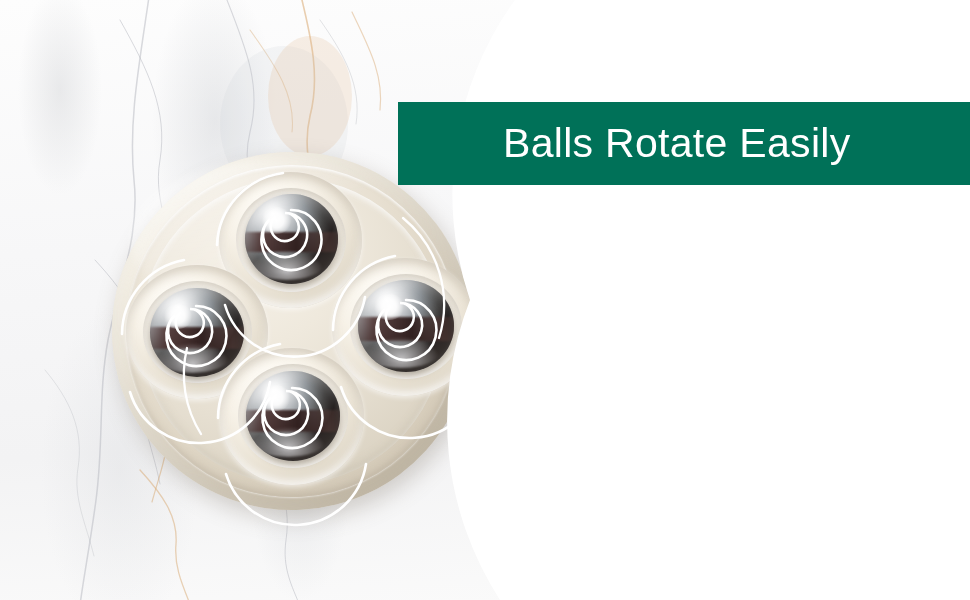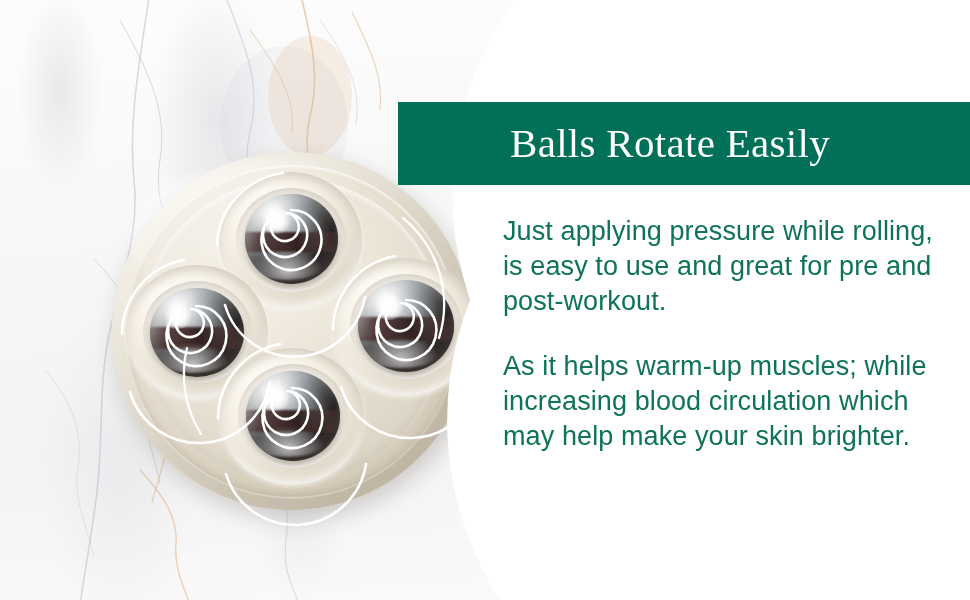--- a/index.html
+++ b/index.html
@@ -126,24 +126,24 @@
     pointer-events:none;
   }
 
   
   #banner{
     position:absolute;left:398px;top:102px;width:572px;height:83px;
     background:var(--accent,#007158);
     display:flex;align-items:center;
   }
   #banner-title{
-    margin:7px;
+    margin:0;
     padding-left:105px;
     color:#ffffff;
-    font-family:Liberation Serif, serif;
+    font-family:Liberation Sans, sans-serif;
     font-size:41px;
     font-weight:400;
     letter-spacing:.3px;
     white-space:nowrap;
     line-height:1;
     text-align:right;
   }
 
   
   #copy{
@@ -259,18 +259,14 @@
   </div>
 
   <svg id="panel" viewBox="0 0 970 600">
     <path d="M970 0 L515 0 A 330 330 0 0 0 470 300 A 330 330 0 0 0 500 600 L970 600 Z" fill="#ffffff"></path>
   </svg>
 
   <div id="banner" style="background: rgb(0, 113, 88);">
     <h1 id="banner-title" style="color: rgb(255, 255, 255);">Balls Rotate Easily</h1>
   </div>
 
-  <div id="copy" style="color: rgb(14, 115, 88);">
-    <p>Just applying pressure while rolling, is easy to use and great for pre and post-workout.</p>
-    <p>As it helps warm-up muscles; while increasing blood circulation which may help make your skin brighter.</p>
-  </div>
 
 </div>
 
 </body></html>

